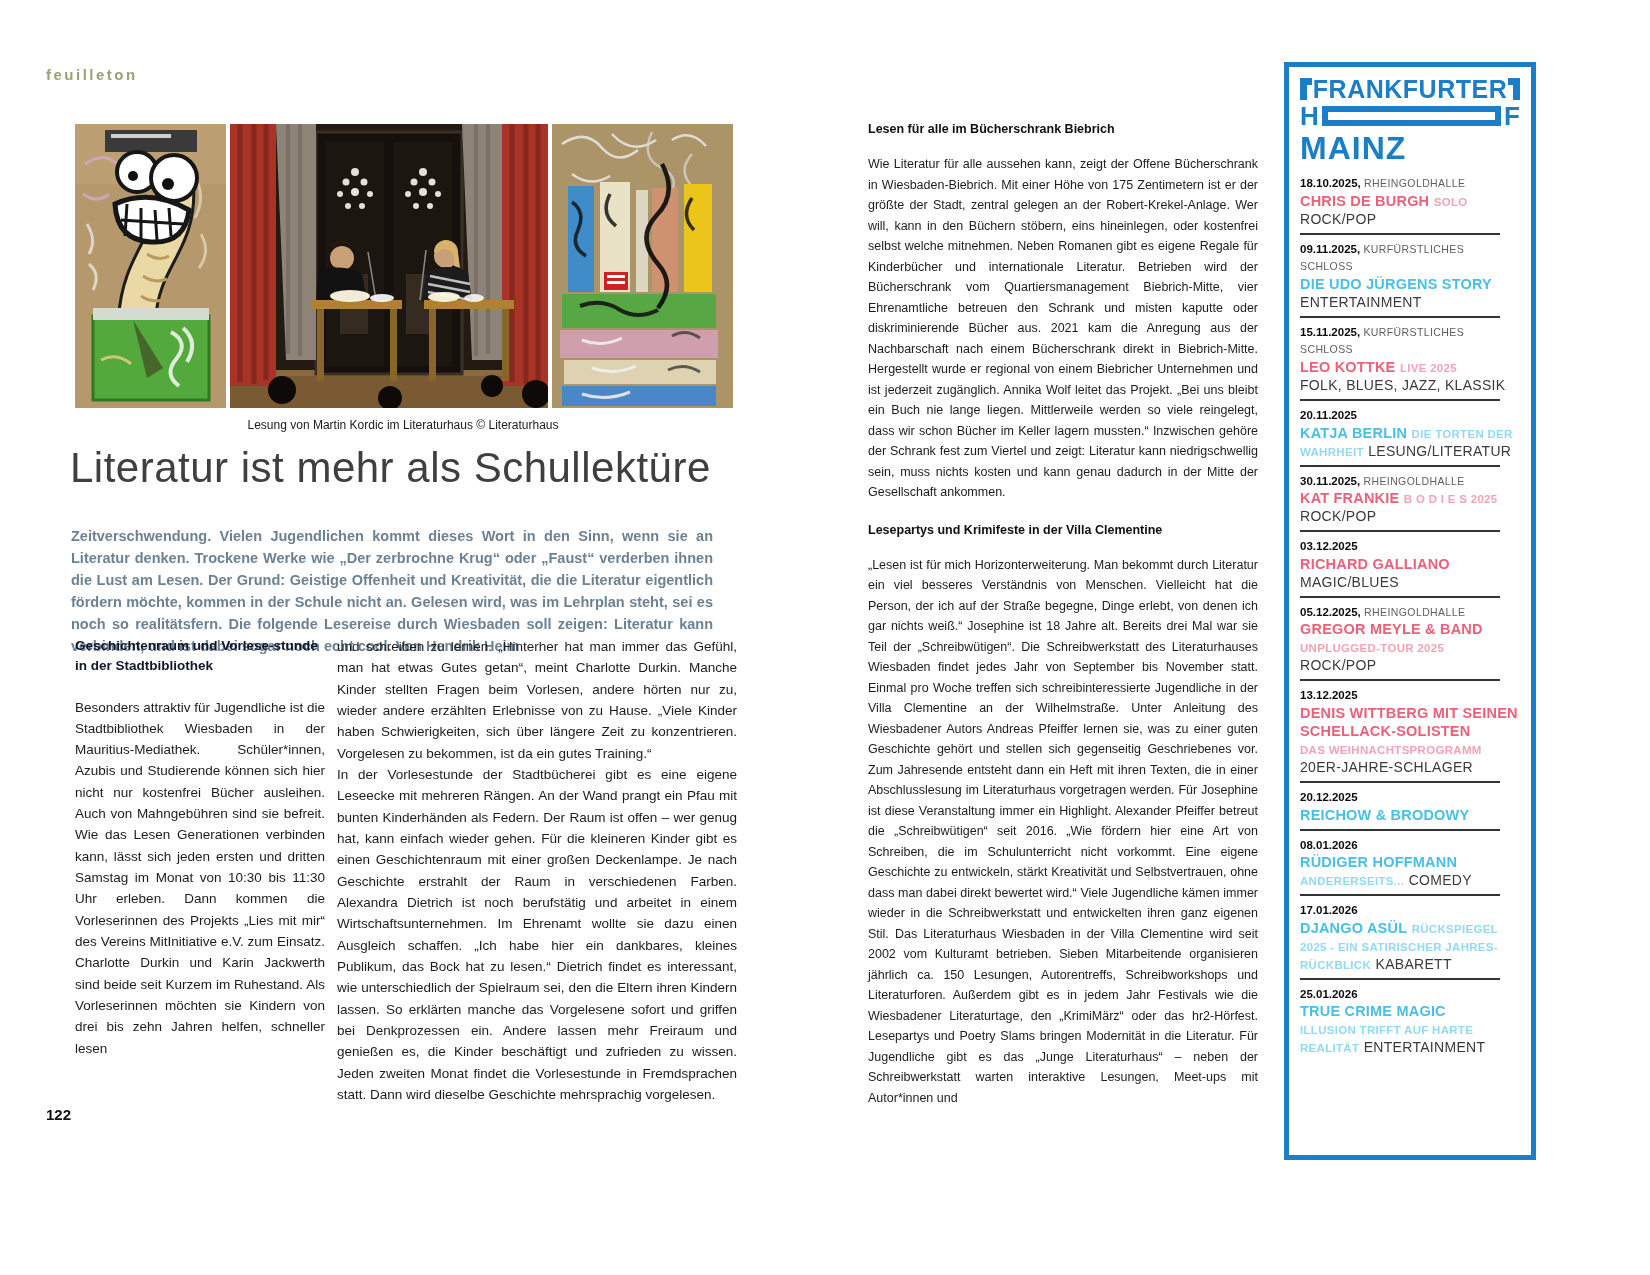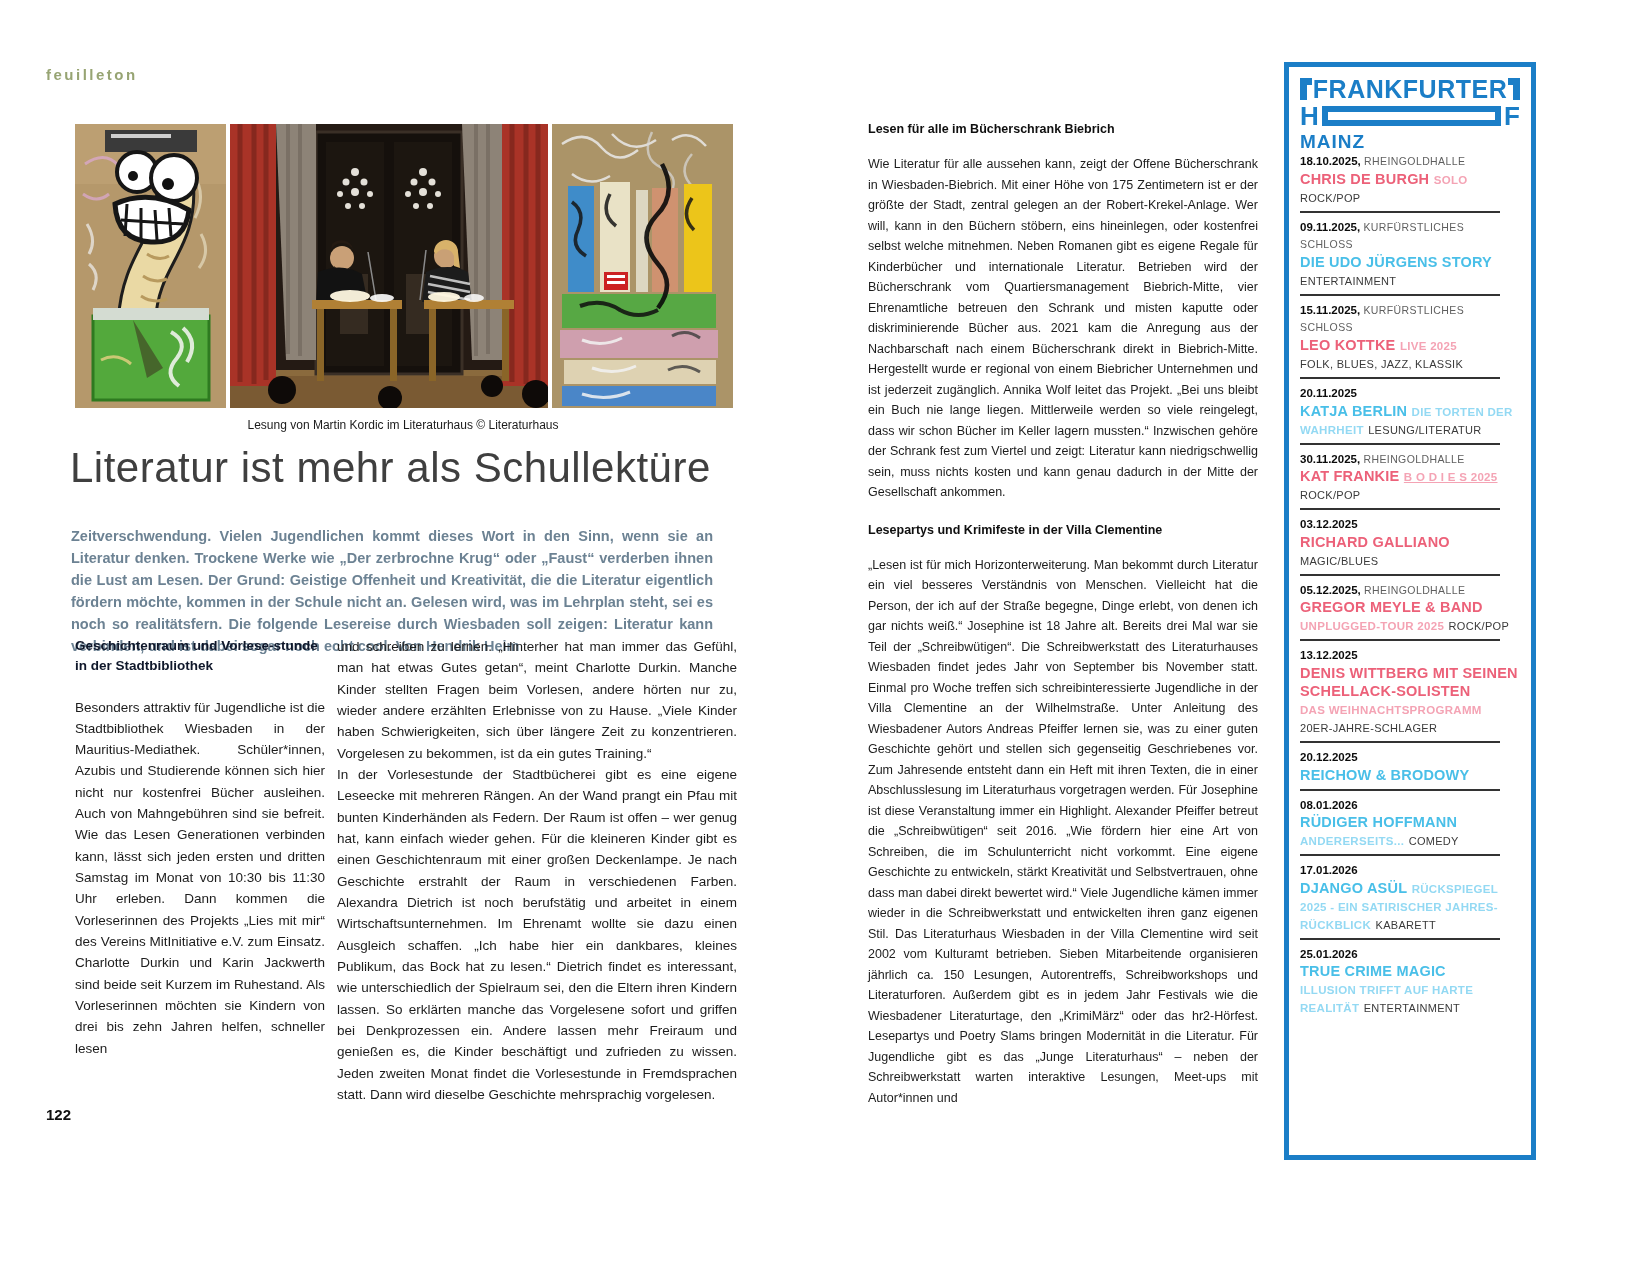--- a/index.html
+++ b/index.html
@@ -46,29 +46,29 @@
            flex-direction:column;overflow:hidden;}
   .logo{color:var(--fh-blue);}
   .logo-row1{display:flex;align-items:center;justify-content:space-between;}
   .bracket{width:12px;height:22px;box-sizing:border-box;border-top:7px solid var(--fh-blue);}
   .bracket.l{border-left:7px solid var(--fh-blue);}
   .bracket.r{border-right:7px solid var(--fh-blue);}
   .logo-word1{font-size:25px;font-weight:800;letter-spacing:.5px;line-height:1;margin-top:2px;}
   .logo-row2{display:flex;align-items:center;margin-top:1px;}
   .logo-hf{font-size:26px;font-weight:800;line-height:1;}
   .logo-bar{flex:1;height:20px;box-sizing:border-box;border:6px solid var(--fh-blue);margin:0 3px;}
-  .logo-word3{font-size:19px;font-weight:800;letter-spacing:1px;line-height:1;margin-top:3px;}
-
-  .events{}
+  .logo-word3{font-size:32px;font-weight:800;letter-spacing:1px;line-height:1;margin-top:3px;}
+
+  .events{margin-top:9px;}
   .ev-head{line-height:1.1;margin-bottom:1px;}
   .ev-date{font-size:11.5px;font-weight:800;color:#0b0b0b;}
   .ev-venue{font-size:10.5px;color:#5f5f5f;letter-spacing:.4px;}
   .ev-title{font-size:14.5px;font-weight:800;line-height:1.07;letter-spacing:.2px;text-align:right;}
   .ev-sub{font-size:11.5px;font-weight:600;line-height:1.12;letter-spacing:.3px;}
-  .ev-genre{font-size:11px;color:#3a3a3a;line-height:1.2;letter-spacing:.3px;font-weight:500;}
+  .ev-genre{font-size:14px;color:#3a3a3a;line-height:1.2;letter-spacing:.3px;font-weight:500;}
   .ev-divider{border-top:2px solid #333;width:91%;margin:5px 0 4px;}
 </style>
 </head>
 <body>
 
 <div class="page">
 
   <div class="section-label">feuilleton</div>
 
   <div class="photos">
@@ -245,21 +245,21 @@
           <div><span class="ev-genre">FOLK, BLUES, JAZZ, KLASSIK</span></div>
         </div>
         <div class="ev-divider"></div>
         <div class="event">
           <div class="ev-head"><span class="ev-date">20.11.2025</span></div>
           <div><span class="ev-title" style="color: rgb(73, 191, 232);">KATJA BERLIN</span> <span class="ev-sub" style="color: rgb(147, 217, 243);">DIE TORTEN DER WAHRHEIT</span>  <span class="ev-genre">LESUNG/LITERATUR</span></div>
         </div>
         <div class="ev-divider"></div>
         <div class="event">
           <div class="ev-head"><span class="ev-date">30.11.2025,</span><span class="ev-venue"> RHEINGOLDHALLE</span></div>
-          <div><span class="ev-title" style="color: rgb(236, 97, 121);">KAT FRANKIE</span> <span class="ev-sub" style="color: rgb(244, 163, 180); text-decoration: underline;">B O D I E S 2025</span></div>
+          <div><span class="ev-title" style="color: rgb(236, 97, 121);">KAT FRANKIE</span> <span class="ev-sub" style="color: rgb(244, 163, 180);">B O D I E S 2025</span></div>
           <div><span class="ev-genre">ROCK/POP</span></div>
         </div>
         <div class="ev-divider"></div>
         <div class="event">
           <div class="ev-head"><span class="ev-date">03.12.2025</span></div>
           <div><span class="ev-title" style="color: rgb(236, 97, 121);">RICHARD GALLIANO</span></div>
           <div><span class="ev-genre">MAGIC/BLUES</span></div>
         </div>
         <div class="ev-divider"></div>
         <div class="event">

